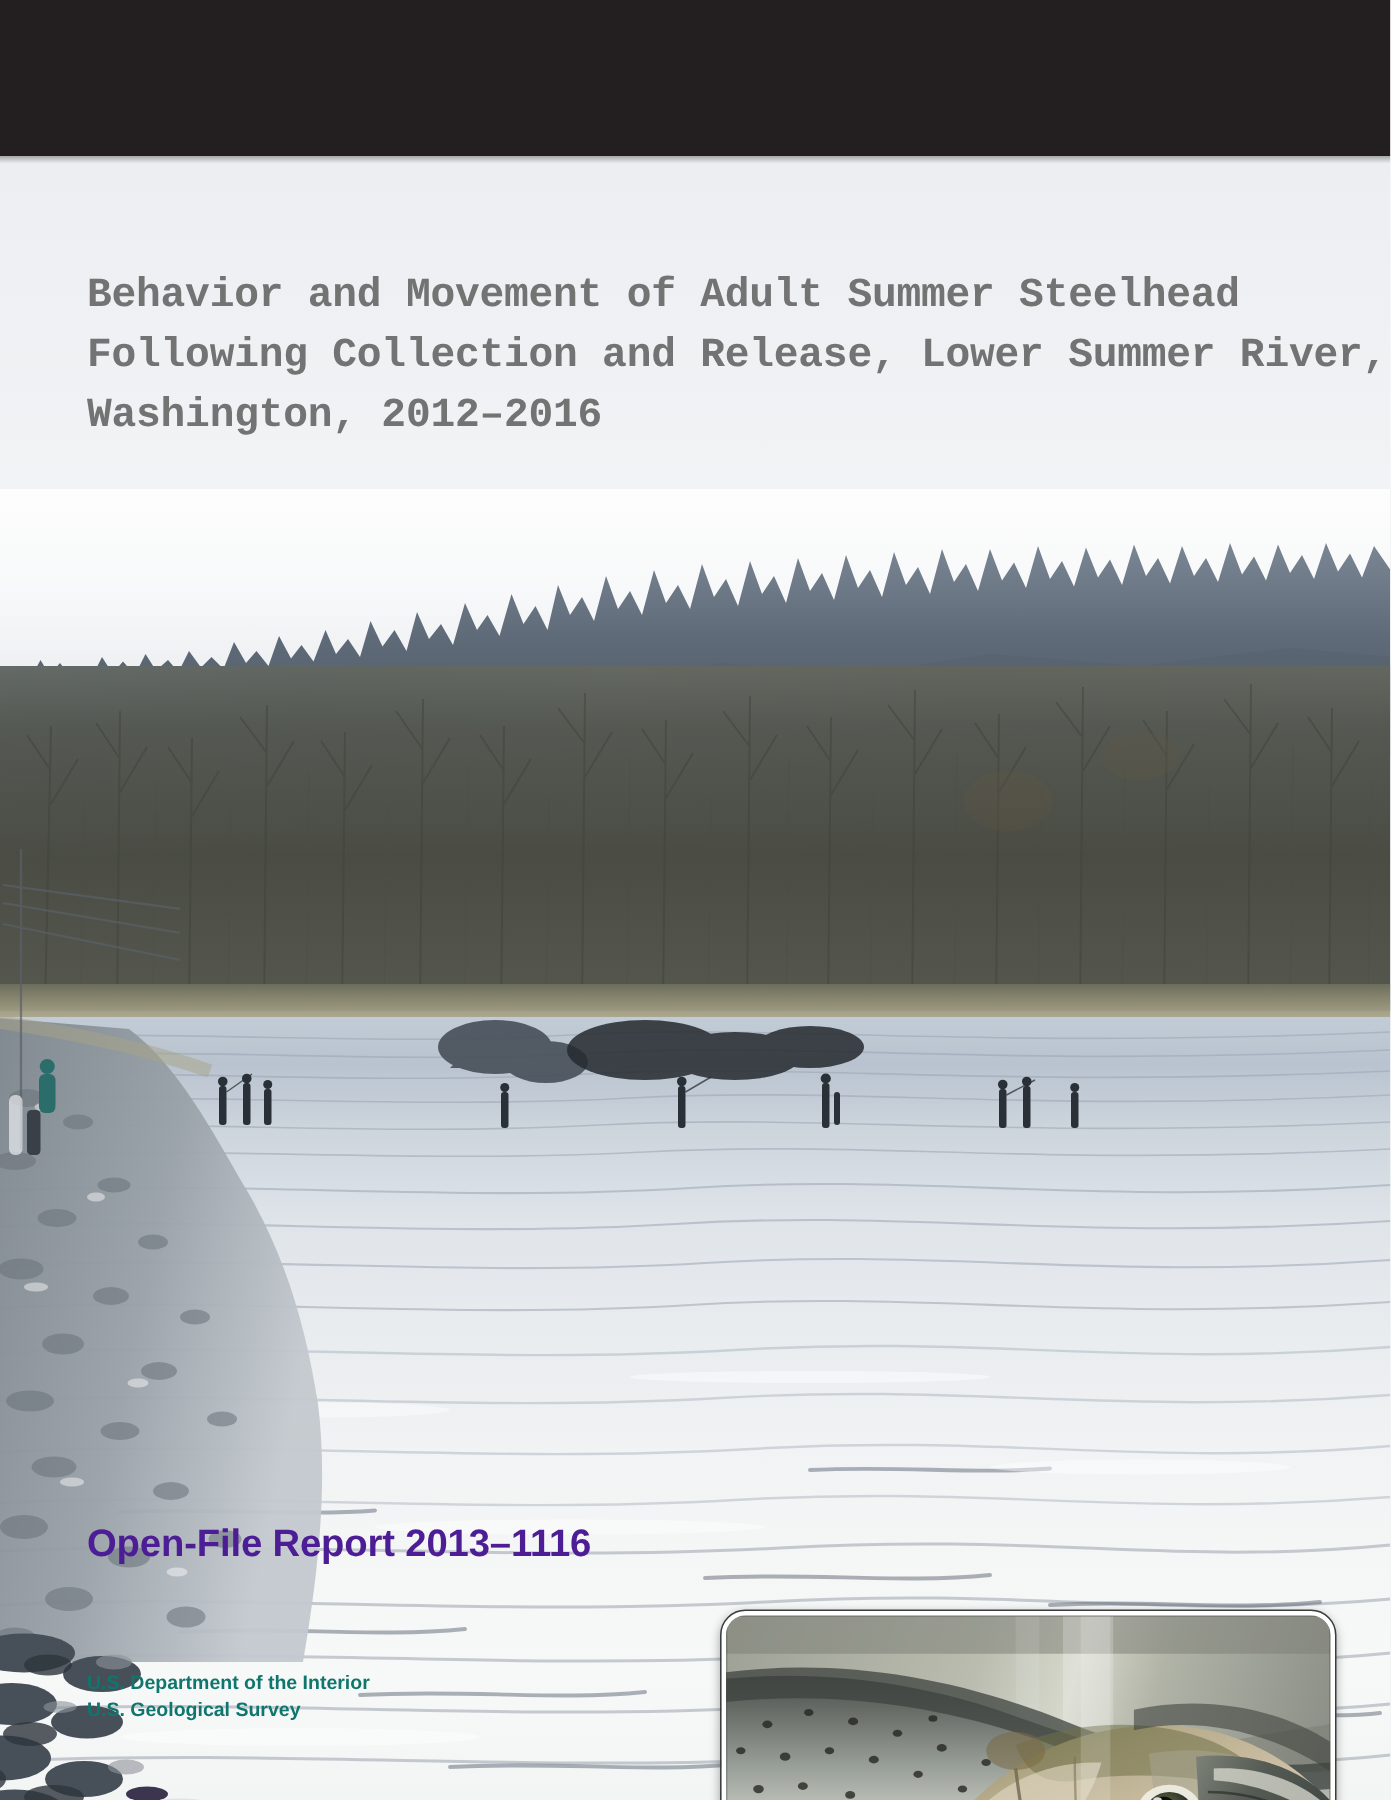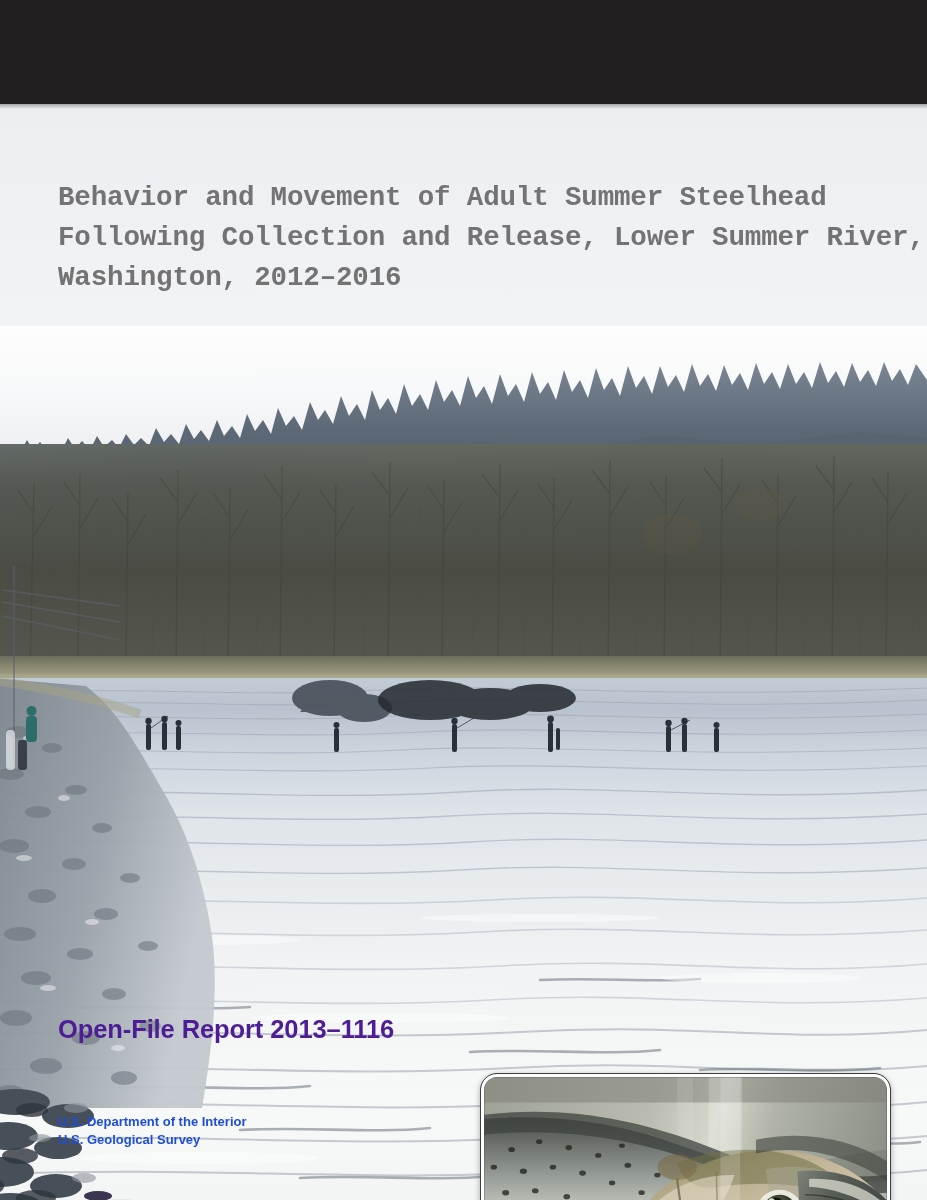--- a/index.html
+++ b/index.html
@@ -236,21 +236,21 @@
     white-space: nowrap;
     margin-top: 12px;
   }
   .agency {
     position: absolute;
     left: 58px; top: 1113px;
     font-family: "Liberation Sans", sans-serif;
     font-weight: bold;
     font-size: 13px;
     line-height: 18px;
-    color: #1d4ed8;
+    color: #0f766e;
     z-index: 28;
     white-space: nowrap;
   }
   .agency span { display: block; }
 </style>
 </head>
 <body>
 
 <div id="cover">
 

